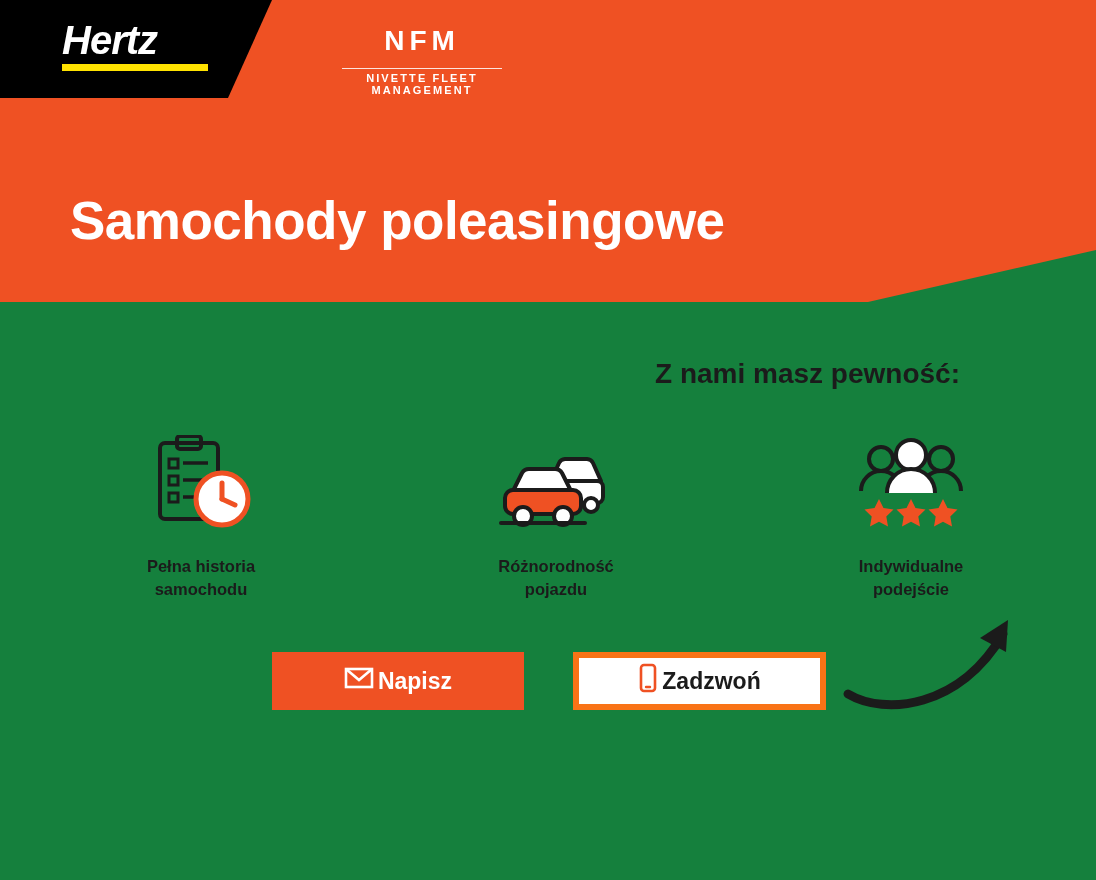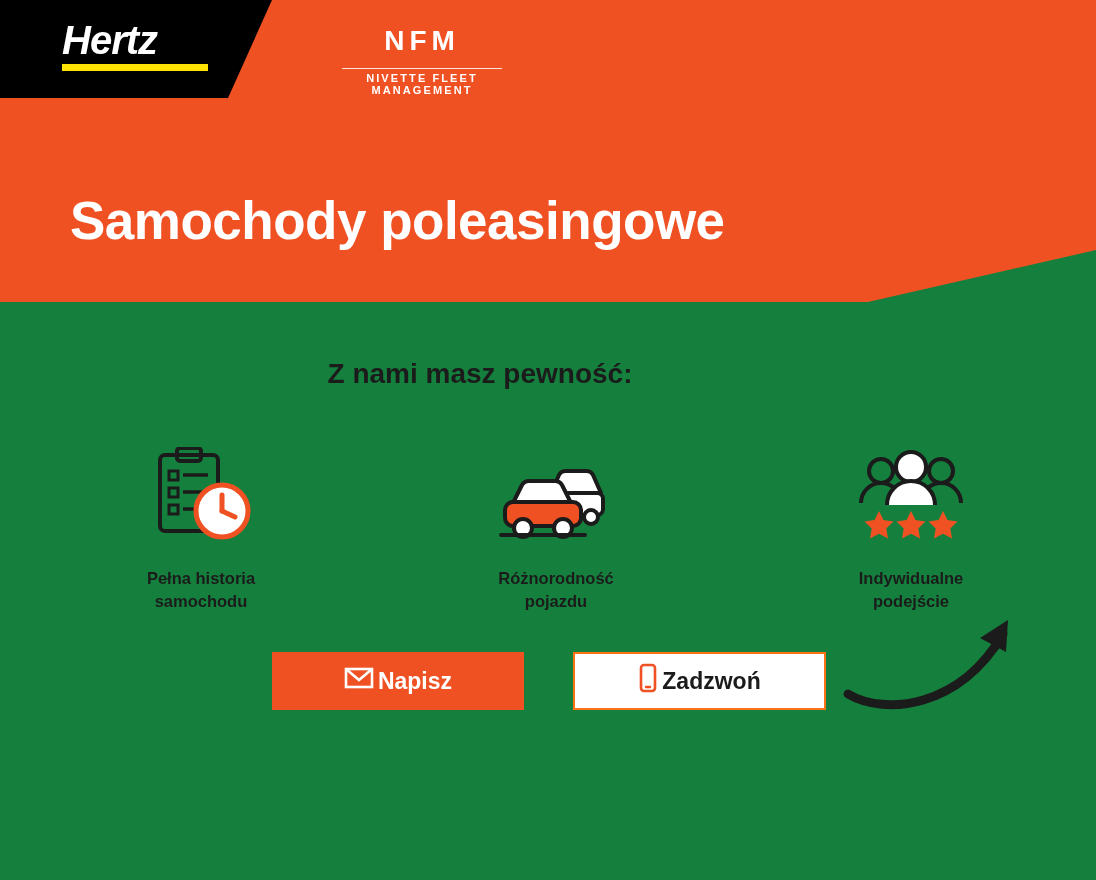--- a/index.html
+++ b/index.html
@@ -99,29 +99,29 @@
     letter-spacing: -0.5px;
     line-height: 60px;
     margin-top: 36px;
   }
 
   
   .section-title {
     position: absolute;
     left: 0; top: 358px;
     width: 960px;
-    text-align: center;
+    text-align: right;
     font-size: 28px;
     font-weight: bold;
     color: #1b1b1b;
   }
 
   .features {
     position: absolute;
-    left: 96px; top: 444px;
+    left: 96px; top: 432px;
     width: 920px;
     display: flex;
     justify-content: space-between;
   }
   .feature {
     width: 210px;
     display: flex;
     flex-direction: column;
     align-items: center;
   }
@@ -161,21 +161,21 @@
   .btn-mail {
     left: 272px; top: 0;
     width: 252px;
     background: #ef5123;
     color: #ffffff;
   }
   .btn-call {
     left: 573px; top: 0;
     width: 253px;
     background: #ffffff;
-    border: 2px solid #f97316;
+    border: 6px solid #f97316;
     color: #1b1b1b;
   }
   .arrow {
     position: absolute;
     left: 840px; top: 612px;
     width: 190px;
     height: 105px;
   }
 </style>
 </head>

